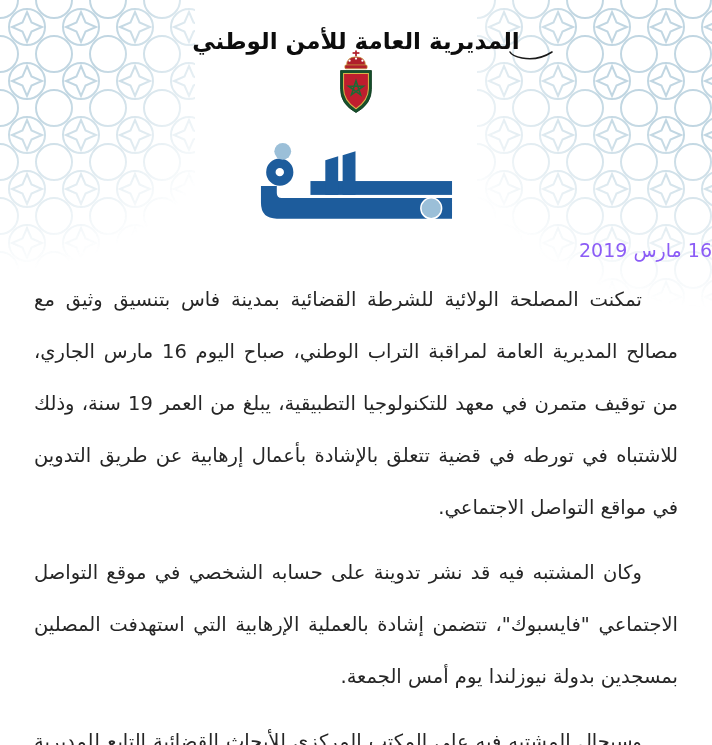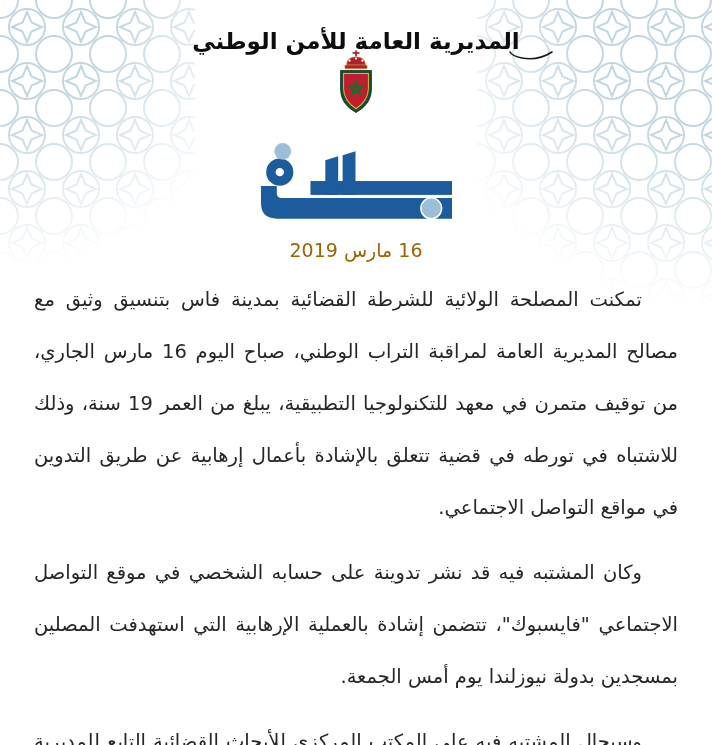--- a/index.html
+++ b/index.html
@@ -49,22 +49,21 @@
 
   .emblem { position: absolute; top: 50px; left: 50%; transform: translateX(-50%); }
 
   .cal-wrap { position: absolute; top: 141px; left: 50%; transform: translateX(-50%); }
   .cal-fill { fill: var(--cal-blue); }
   .cal-stroke { fill: none; stroke: var(--cal-blue); }
   .cal-dot { fill: var(--dot-blue); }
 
   .date {
     position: absolute; top: 239px; left: 0; right: 0;
-    text-align: center;
-    font-size: 19px; color: #a16207;
+    font-size: 19px; color: #8b5cf6;
     direction: rtl;
   }
 
   .body-text {
     position: absolute; top: 274px; right: 34px; left: 34px;
     direction: rtl;
     text-align: justify;
     font-size: 19.5px;
     line-height: 52px;
     color: var(--ink);

